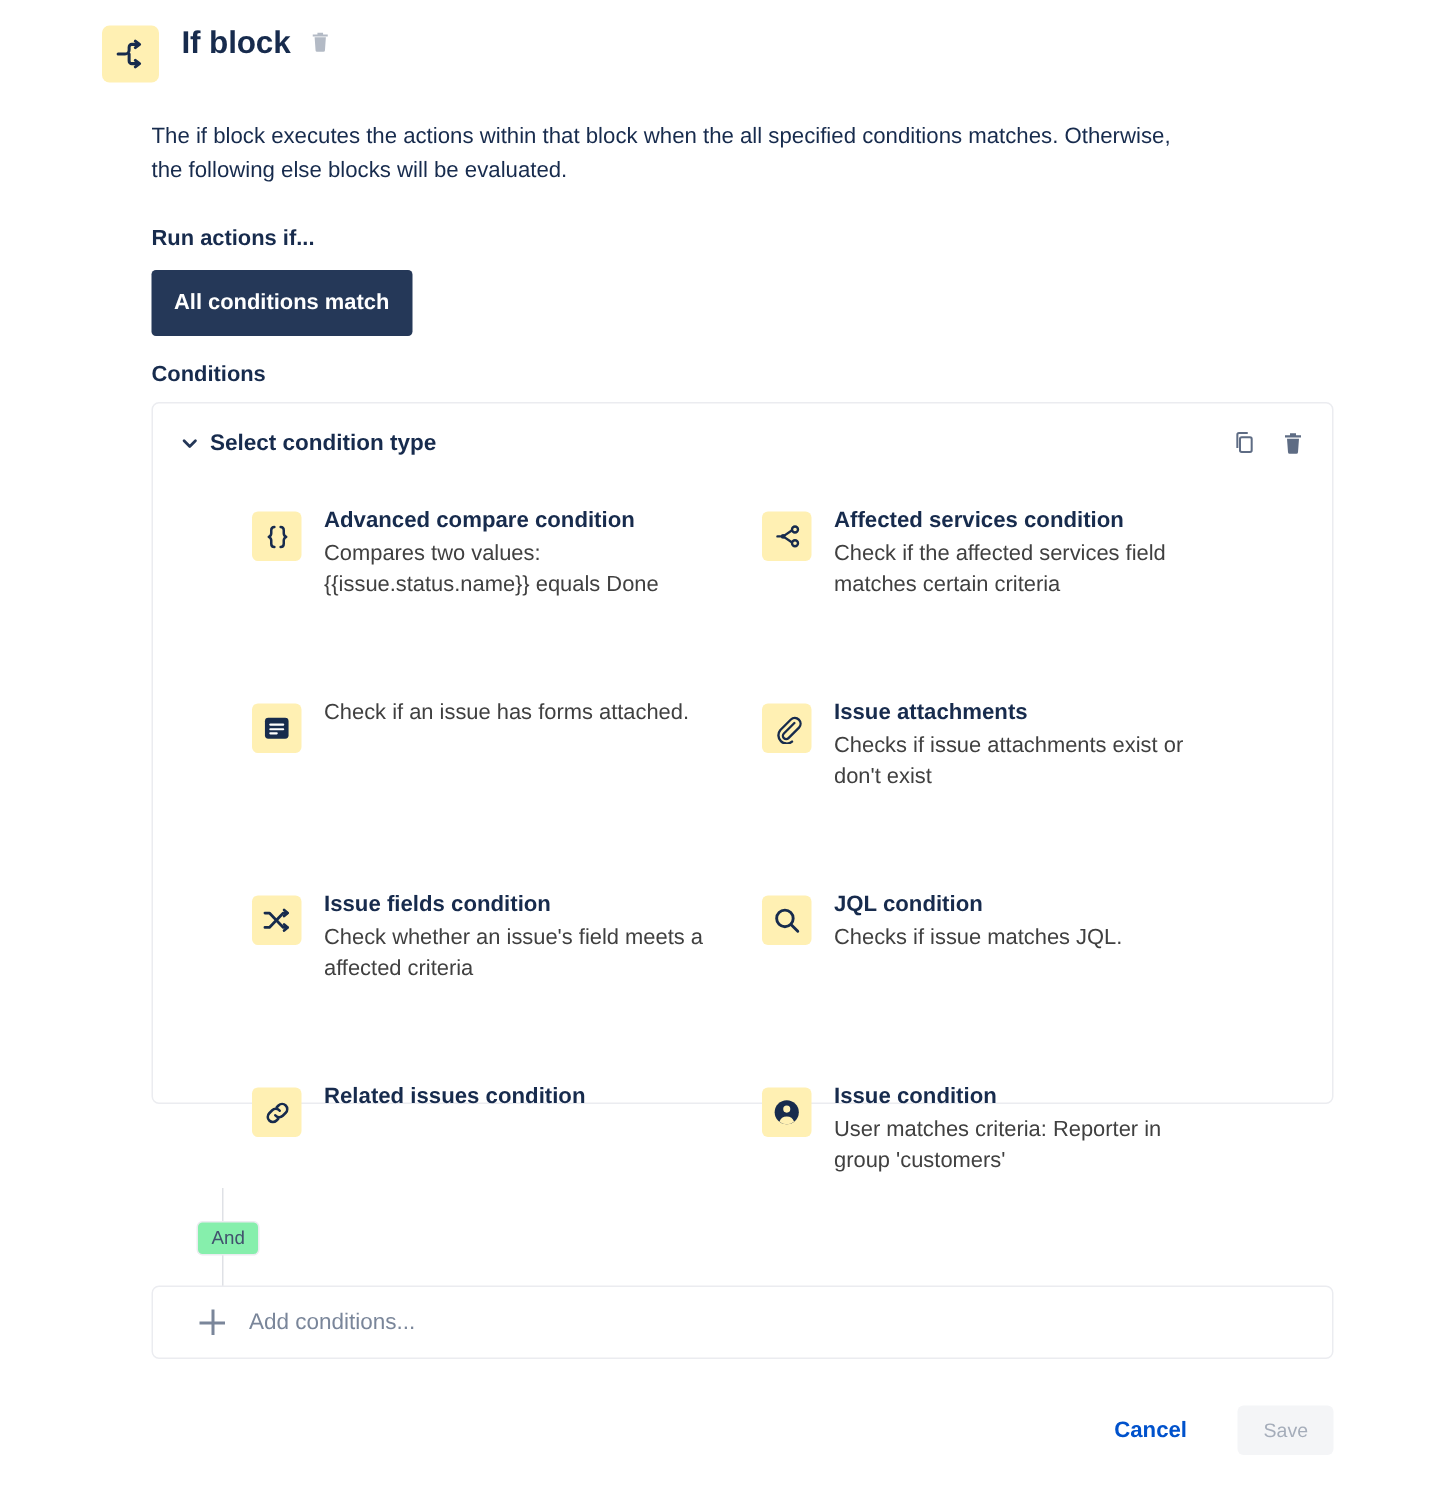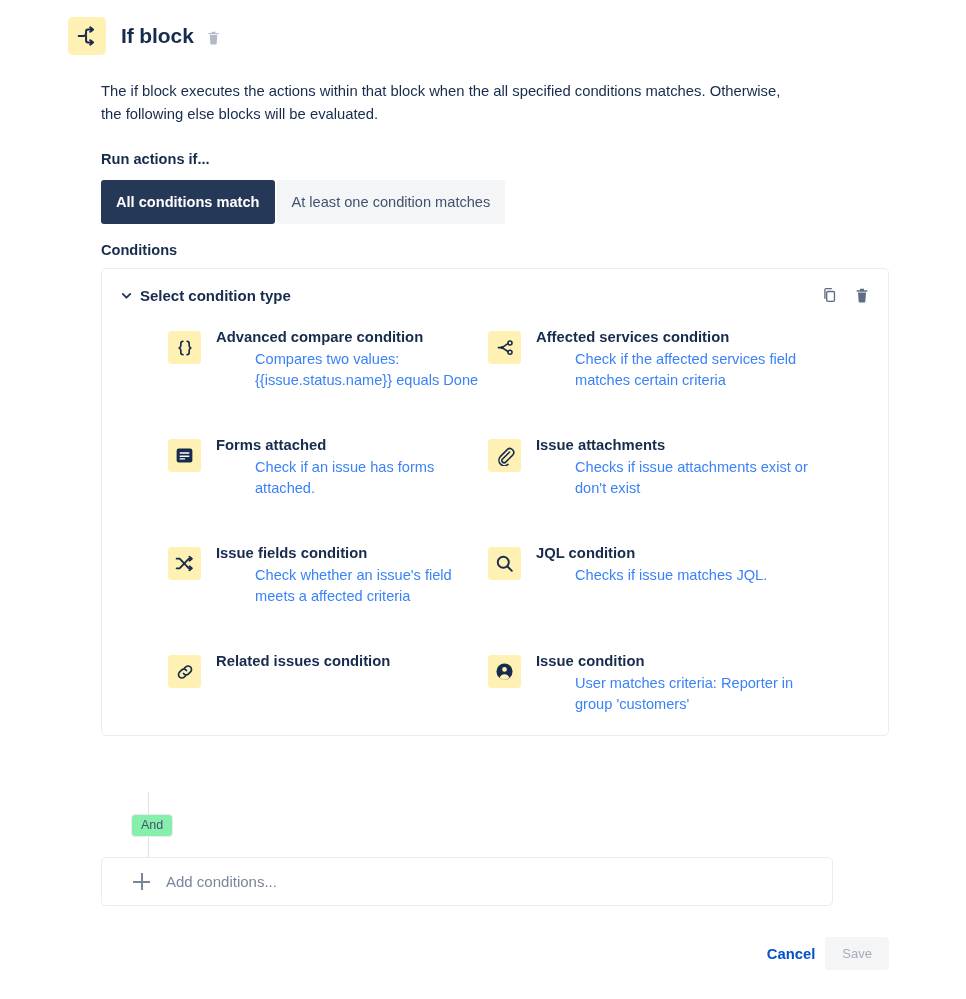--- a/index.html
+++ b/index.html
@@ -7,21 +7,21 @@
     margin: 0; padding: 0;
     width: 966px; height: 999px;
     background: #ffffff;
     font-family: "Liberation Sans", sans-serif;
     color: #172b4d;
     -webkit-font-smoothing: antialiased;
   }
   .page { position: relative; width: 966px; height: 999px; overflow: hidden; }
 
   
-  .header { position: absolute; left: 48px; top: 17px; display: flex; align-items: center; padding-left: 20px; }
+  .header { position: absolute; left: 48px; top: 17px; display: flex; align-items: flex-start; padding-left: 20px; }
   .header-icon {
     width: 38px; height: 38px; border-radius: 5px;
     background: #fff0b3; display: flex; align-items: center; justify-content: center;
     flex: 0 0 auto;
   }
   .header-title {
     margin-left: 15px; font-size: 21px; font-weight: bold; color: #172b4d;
     letter-spacing: -0.1px; white-space: nowrap;
   }
   .header-trash { margin-left: 12px; display: flex; align-items: center; padding-top: 3px; }
@@ -65,62 +65,62 @@
   }
   .chev { width: 16px; height: 16px; display: flex; align-items: center; justify-content: center; flex: 0 0 auto; }
   .cond-panel-title {
     margin-left: 6px; font-size: 15px; font-weight: bold; color: #172b4d;
   }
   .head-actions { margin-left: auto; display: flex; align-items: center; gap: 16px; }
   .head-actions .ico { display: flex; align-items: center; justify-content: center; cursor: pointer; }
 
   
   .cond-grid {
-    position: absolute; left: 0; top: 58px; width: 100%;
+    position: absolute; left: 0; top: 68px; width: 100%;
     padding: 0 20px 0 66px;
-    display: grid; grid-template-columns: 320px 1fr; row-gap: 0px; column-gap: 0px;
+    display: grid; grid-template-columns: 320px 1fr; row-gap: 0px; column-gap: 0px; gap: 20px;
   }
   .cond-item { display: flex; align-items: flex-start; height: 108px; cursor: pointer; }
   .cond-ico {
     width: 33px; height: 33px; border-radius: 4px; background: #fff0b3;
     display: flex; align-items: center; justify-content: center; flex: 0 0 auto;
     margin-top: 4px;
   }
   .cond-text { margin-left: 15px; }
   .cond-name {
     font-size: 14.8px; font-weight: bold; color: #172b4d; line-height: 20px;
     margin-bottom: 2px;
   }
-  .cond-desc { font-size: 14.6px; color: #3b82f6; line-height: 21px; max-width: 255px; margin-left: 39px; }
+  .cond-desc { font-size: 14.6px; color: #404040; line-height: 21px; max-width: 255px; }
 
   
   .connector { position: absolute; left: 148px; top: 792px; width: 1px; height: 68px; background: #dfe1e6; }
   .and-badge {
     position: absolute; left: 131px; top: 814px;
     background: #86efac; border: 1px solid #ebecf0; border-radius: 4px;
     padding: 3px 9px; font-size: 12.5px; color: #42526e; line-height: 15px;
   }
 
   
   .add-box {
-    position: absolute; left: 101px; top: 857px; width: 732px; height: 49px;
+    position: absolute; left: 101px; top: 857px; width: 788px; height: 49px;
     border: 1px solid #ebecf0; border-radius: 5px; background: #ffffff;
     display: flex; align-items: center; padding-left: 31px; cursor: pointer;
   }
   .plus { width: 17px; height: 17px; position: relative; flex: 0 0 auto; }
   .plus::before, .plus::after {
     content: ""; position: absolute; background: #7a869a;
   }
   .plus::before { left: 0; top: 7.5px; width: 17px; height: 2px; }
   .plus::after { top: 0; left: 7.5px; height: 17px; width: 2px; }
   .add-text { margin-left: 16px; font-size: 15px; color: #7a869a; }
 
   
   .footer {
-    position: absolute; right: 77px; top: 937px; display: flex; align-items: center; gap: 0;
+    position: absolute; right: 77px; top: 937px; display: flex; align-items: center; gap: 24px;
   }
   .cancel-btn {
     font-size: 14.8px; font-weight: bold; color: #0052cc; background: transparent;
     border: none; cursor: pointer; padding: 8px 10px;
   }
   .save-btn {
     font-size: 13px; color: #a5adba; background: #f4f5f7; border: none;
     border-radius: 4px; padding: 9px 17px; cursor: default;
   }
 </style>
@@ -145,21 +145,20 @@
         <path d="M6 7h12l-1 14a1.6 1.6 0 0 1-1.6 1.5H8.6A1.6 1.6 0 0 1 7 21L6 7z"></path>
       </svg>
     </div>
   </div>
 
   <div class="desc">The if block executes the actions within that block when the all specified conditions matches. Otherwise, the following else blocks will be evaluated.</div>
 
   <div class="run-label">Run actions if...</div>
   <div class="seg-group">
     <button class="seg active">All conditions match</button>
-    <button class="seg inactive">At least one condition matches</button>
   </div>
 
   <div class="cond-label">Conditions</div>
 
   <div class="cond-panel">
 
     <div class="cond-panel-head">
       <span class="chev">
         <svg width="13" height="13" viewBox="0 0 24 24" fill="none" stroke="#253858" stroke-width="3.4" stroke-linecap="round" stroke-linejoin="round">
           <path d="M5 9 l7 7 l7 -7"></path>
@@ -217,21 +216,20 @@
       <div class="cond-item">
         <div class="cond-ico">
           <svg width="21" height="21" viewBox="0 0 24 24">
             <rect x="3" y="4" width="18" height="16" rx="2.6" fill="#172b4d"></rect>
             <rect x="6.3" y="8.3" width="11.4" height="1.8" rx="0.9" fill="#ffffff"></rect>
             <rect x="6.3" y="12" width="11.4" height="1.6" rx="0.8" fill="#ffffff"></rect>
             <rect x="6.3" y="15.1" width="6.5" height="1.6" rx="0.8" fill="#ffffff"></rect>
           </svg>
         </div>
         <div class="cond-text">
-          <div class="cond-name">Forms attached</div>
           <div class="cond-desc">Check if an issue has forms attached.</div>
         </div>
       </div>
 
       <div class="cond-item">
         <div class="cond-ico">
           <svg width="20" height="20" viewBox="0 0 24 24" fill="none" stroke="#172b4d" stroke-width="1.9" stroke-linecap="round" stroke-linejoin="round">
             <path d="M17.5 7.2 L9.1 15.6a2.6 2.6 0 0 0 3.7 3.7l8.4-8.4a4.6 4.6 0 0 0-6.5-6.5l-8.4 8.4a6.6 6.6 0 0 0 9.3 9.3"></path>
           </svg>
         </div>

